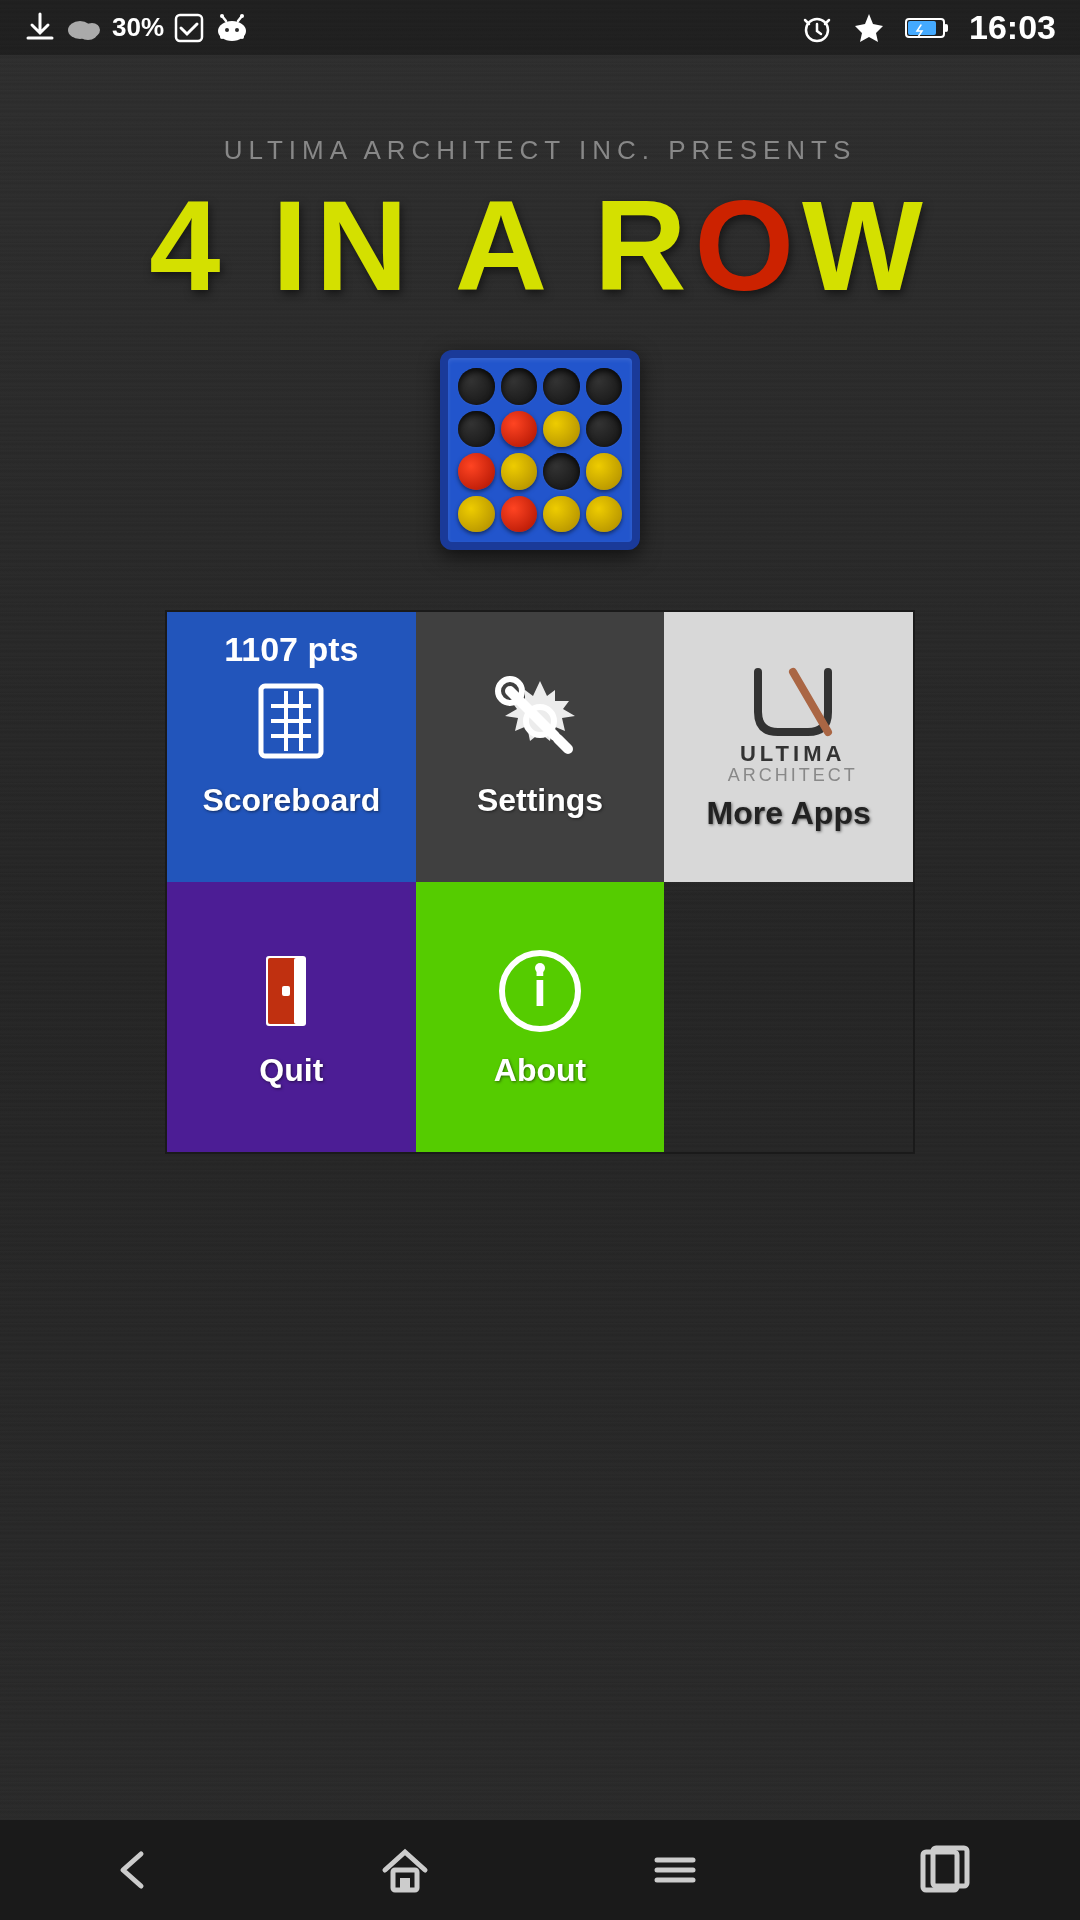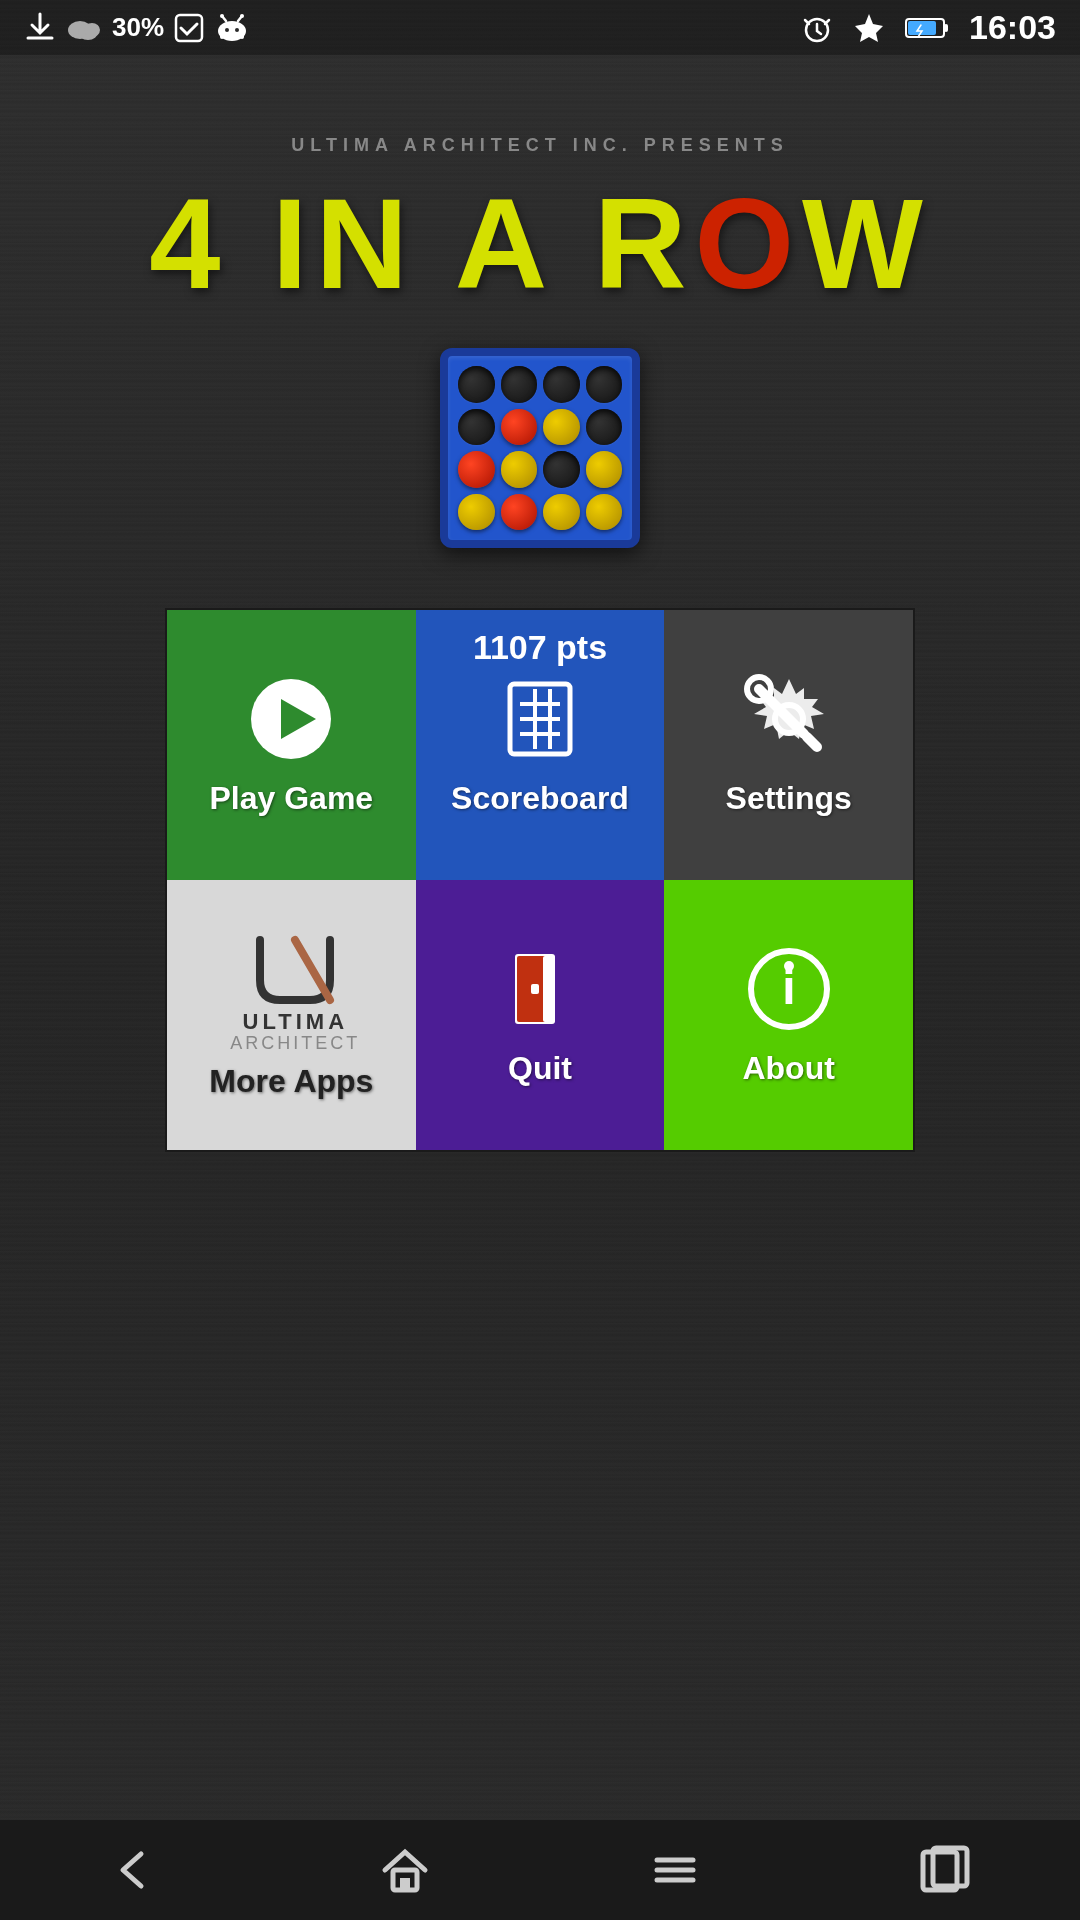--- a/index.html
+++ b/index.html
@@ -73,24 +73,24 @@
       position: relative;
       z-index: 5;
       display: flex;
       flex-direction: column;
       align-items: center;
       padding-top: 80px;
     }
 
     .presenter-text {
       color: #888;
-      font-size: 18px;
+      font-size: 26px;
       letter-spacing: 6px;
-      font-weight: 700;
-      margin-bottom: 24px;
+      font-weight: 400;
+      margin-bottom: 16px;
     }
 
     .game-title {
       font-size: 128px;
       font-weight: 900;
       color: #d4e000;
       letter-spacing: 8px;
       line-height: 1;
       margin-bottom: 40px;
       text-shadow: 2px 4px 8px rgba(0,0,0,0.5);
@@ -338,27 +338,20 @@
         <div class="board-cell yellow"></div>
         <div class="board-cell yellow"></div>
         <div class="board-cell red"></div>
         <div class="board-cell yellow"></div>
         <div class="board-cell yellow"></div>
       </div>
   </div>
 
   <div class="menu-grid">
 
-    <div class="menu-item play-game">
-      <svg class="menu-icon" viewBox="0 0 90 90" fill="white">
-        <circle cx="45" cy="45" r="40" fill="white"></circle>
-        <polygon points="35,25 70,45 35,65" fill="#2e8b2e"></polygon>
-      </svg>
-      <span class="menu-label">Play Game</span>
-    </div>
 
     <div class="menu-item scoreboard">
       <span class="score-pts">
         <span>1107</span> <span>pts</span>
       </span>
       <svg class="menu-icon" viewBox="0 0 90 90" fill="white">
         <rect x="15" y="10" width="60" height="70" rx="4" fill="none" stroke="white" stroke-width="5"></rect>
         <line x1="25" y1="30" x2="65" y2="30" stroke="white" stroke-width="4"></line>
         <line x1="25" y1="45" x2="65" y2="45" stroke="white" stroke-width="4"></line>
         <line x1="25" y1="60" x2="65" y2="60" stroke="white" stroke-width="4"></line>

